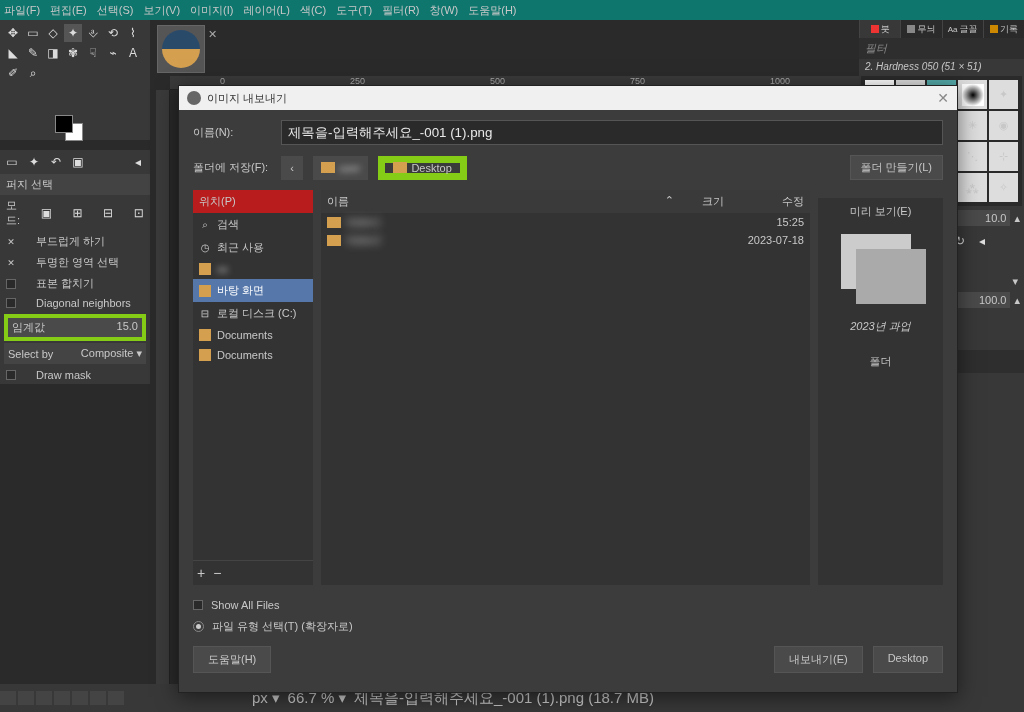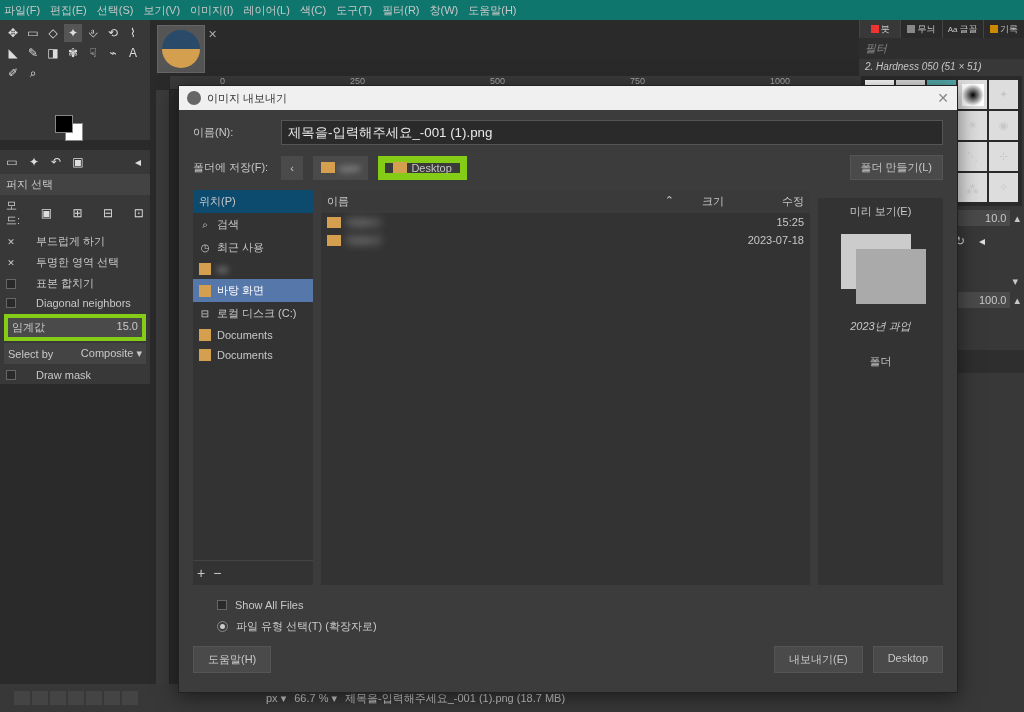--- a/index.html
+++ b/index.html
@@ -27,21 +27,21 @@
 
 .image-tab { position: absolute; left: 157px; top: 25px; width: 48px; height: 48px; background: #555; border: 1px solid #666; }
 .image-tab-thumb { width: 38px; height: 38px; margin: 4px; background: linear-gradient(180deg, #2a4a6a 50%, #d4a050 50%); border-radius: 50%; }
 
 .ruler-h { position: absolute; left: 170px; top: 76px; right: 65px; height: 14px; background: #3a3a3a; border-bottom: 1px solid #222; }
 .ruler-v { position: absolute; left: 156px; top: 90px; width: 14px; bottom: 20px; background: #3a3a3a; border-right: 1px solid #222; }
 .ruler-tick { position: absolute; font-size: 9px; color: #aaa; }
 
 .canvas-area { position: absolute; left: 170px; top: 90px; right: 65px; bottom: 20px; background: #2a2a2a; }
 
-.statusbar { position: absolute; bottom: 0; left: 0; right: 0; height: 28px; background: #383838; display: flex; align-items: center; padding: 0 14px; gap: 8px; font-size: 11px; }
+.statusbar { position: absolute; bottom: 0; left: 0; right: 0; height: 28px; background: #383838; display: flex; align-items: center; padding: 0 0; gap: 8px; font-size: 15px; }
 .status-nav { display: flex; gap: 2px; }
 .status-nav div { width: 16px; height: 14px; background: #444; }
 
 .right-panel { position: absolute; right: 0; top: 20px; width: 165px; bottom: 20px; background: #383838; }
 .right-tabs { display: flex; height: 18px; background: #2a2a2a; }
 .right-tab { flex: 1; display: flex; align-items: center; justify-content: center; gap: 2px; font-size: 9px; border-left: 1px solid #444; }
 .right-tab.active { background: #383838; }
 .brush-grid { display: grid; grid-template-columns: repeat(5, 1fr); gap: 2px; padding: 4px; background: #2a2a2a; margin: 2px; }
 .brush-cell { aspect-ratio: 1; background: #ddd; display: flex; align-items: center; justify-content: center; }
 .spinner-row { display: flex; align-items: center; padding: 2px 4px; gap: 4px; }
@@ -58,40 +58,40 @@
 .field-label { width: 78px; }
 .field-input { flex: 1; background: #2a2a2a; border: 1px solid #555; padding: 4px 6px; color: #e8e8e8; }
 .back-btn { width: 22px; height: 24px; background: #4a4a4a; display: flex; align-items: center; justify-content: center; }
 .path-seg { height: 24px; padding: 0 8px; background: #4a4a4a; display: flex; align-items: center; gap: 4px; }
 .path-seg.active { background: #3a3a3a; border: 7px solid #84cc16; }
 .folder-icon { width: 14px; height: 11px; background: #d4a050; display: inline-block; }
 .create-folder-btn { margin-left: auto; padding: 4px 10px; background: #4a4a4a; border: 1px solid #555; }
 
 .browser { display: flex; gap: 8px; height: 395px; }
 .places { width: 120px; background: #333; display: flex; flex-direction: column; }
-.places-header { padding: 4px 6px; background: #0c4a6e; }
+.places-header { padding: 4px 6px; background: #b91c1c; }
 .place-item { padding: 4px 6px; display: flex; align-items: center; gap: 6px; }
 .place-item.selected { background: #5577aa; color: #fff; }
 .place-icon { width: 12px; height: 12px; display: inline-flex; align-items: center; justify-content: center; font-size: 10px; }
 .places-footer { margin-top: auto; padding: 4px; display: flex; gap: 8px; border-top: 1px solid #444; }
 
 .filelist { flex: 1; background: #333; display: flex; flex-direction: column; }
 .filelist-header { display: flex; background: #3a3a3a; padding: 4px 6px; }
 .fh-name { flex: 1; }
 .fh-size { width: 50px; text-align: right; }
 .fh-date { width: 70px; text-align: right; margin-left: 10px; }
 .file-row { display: flex; padding: 3px 6px; align-items: center; gap: 6px; }
 
 .preview { width: 125px; background: #333; padding: 6px; text-align: center; margin-top: 8px; }
 .preview-folder { width: 90px; height: 80px; margin: 10px auto; position: relative; }
 .pf-back { position: absolute; width: 70px; height: 55px; background: #ccc; top: 5px; left: 5px; }
 .pf-front { position: absolute; width: 70px; height: 55px; background: #aaa; top: 20px; left: 20px; }
 .preview-name { font-style: italic; margin-top: 4px; }
 
-.options-row { display: flex; align-items: center; gap: 8px; padding: 4px 0; margin-left: 24px; }
+.options-row { display: flex; align-items: center; gap: 8px; padding: 4px 0; }
 .radio { width: 11px; height: 11px; border: 1px solid #888; border-radius: 50%; display: inline-flex; align-items: center; justify-content: center; }
 .radio.checked::after { content: ''; width: 5px; height: 5px; background: #ccc; border-radius: 50%; }
 
 .dialog-buttons { display: flex; gap: 10px; padding: 8px 0 0; }
 .dlg-btn { padding: 5px 14px; background: #4a4a4a; border: 1px solid #555; cursor: pointer; }
 .spacer { flex: 1; }
 </style>
 </head>
 <body>
 

